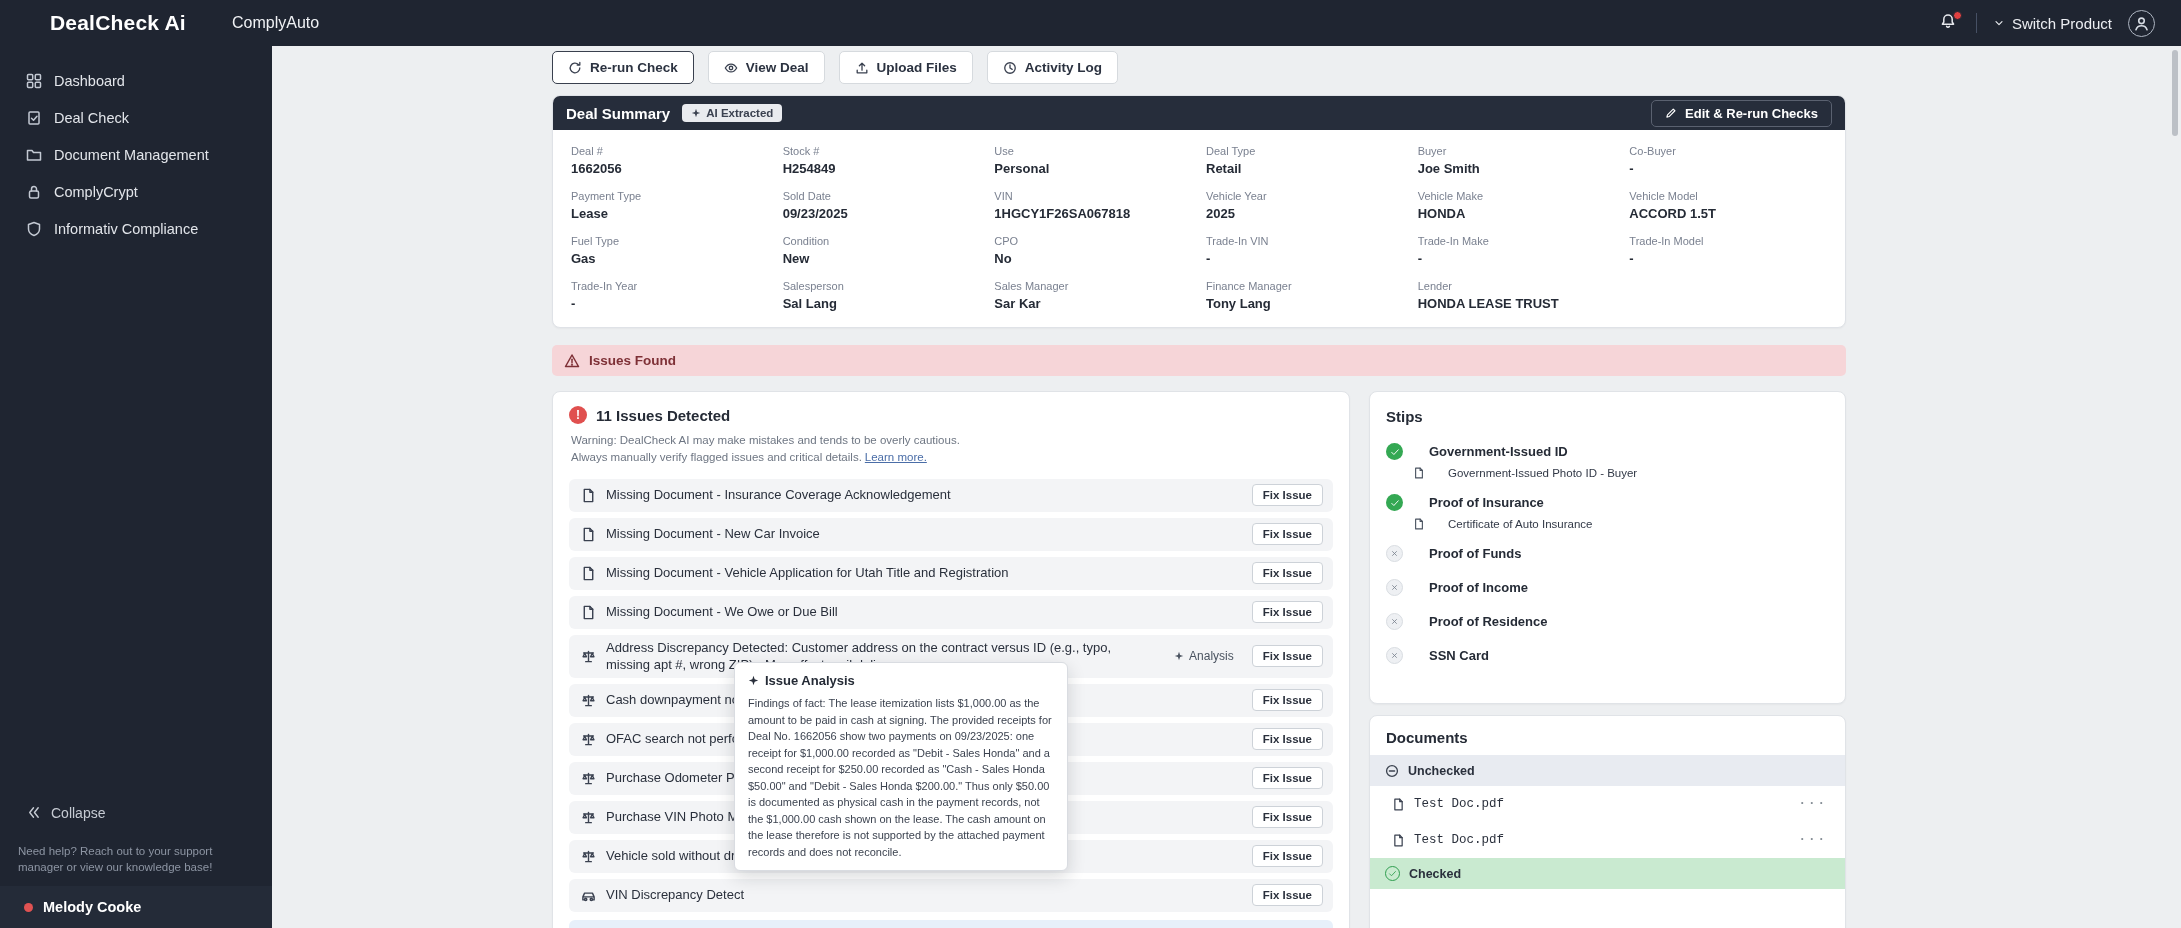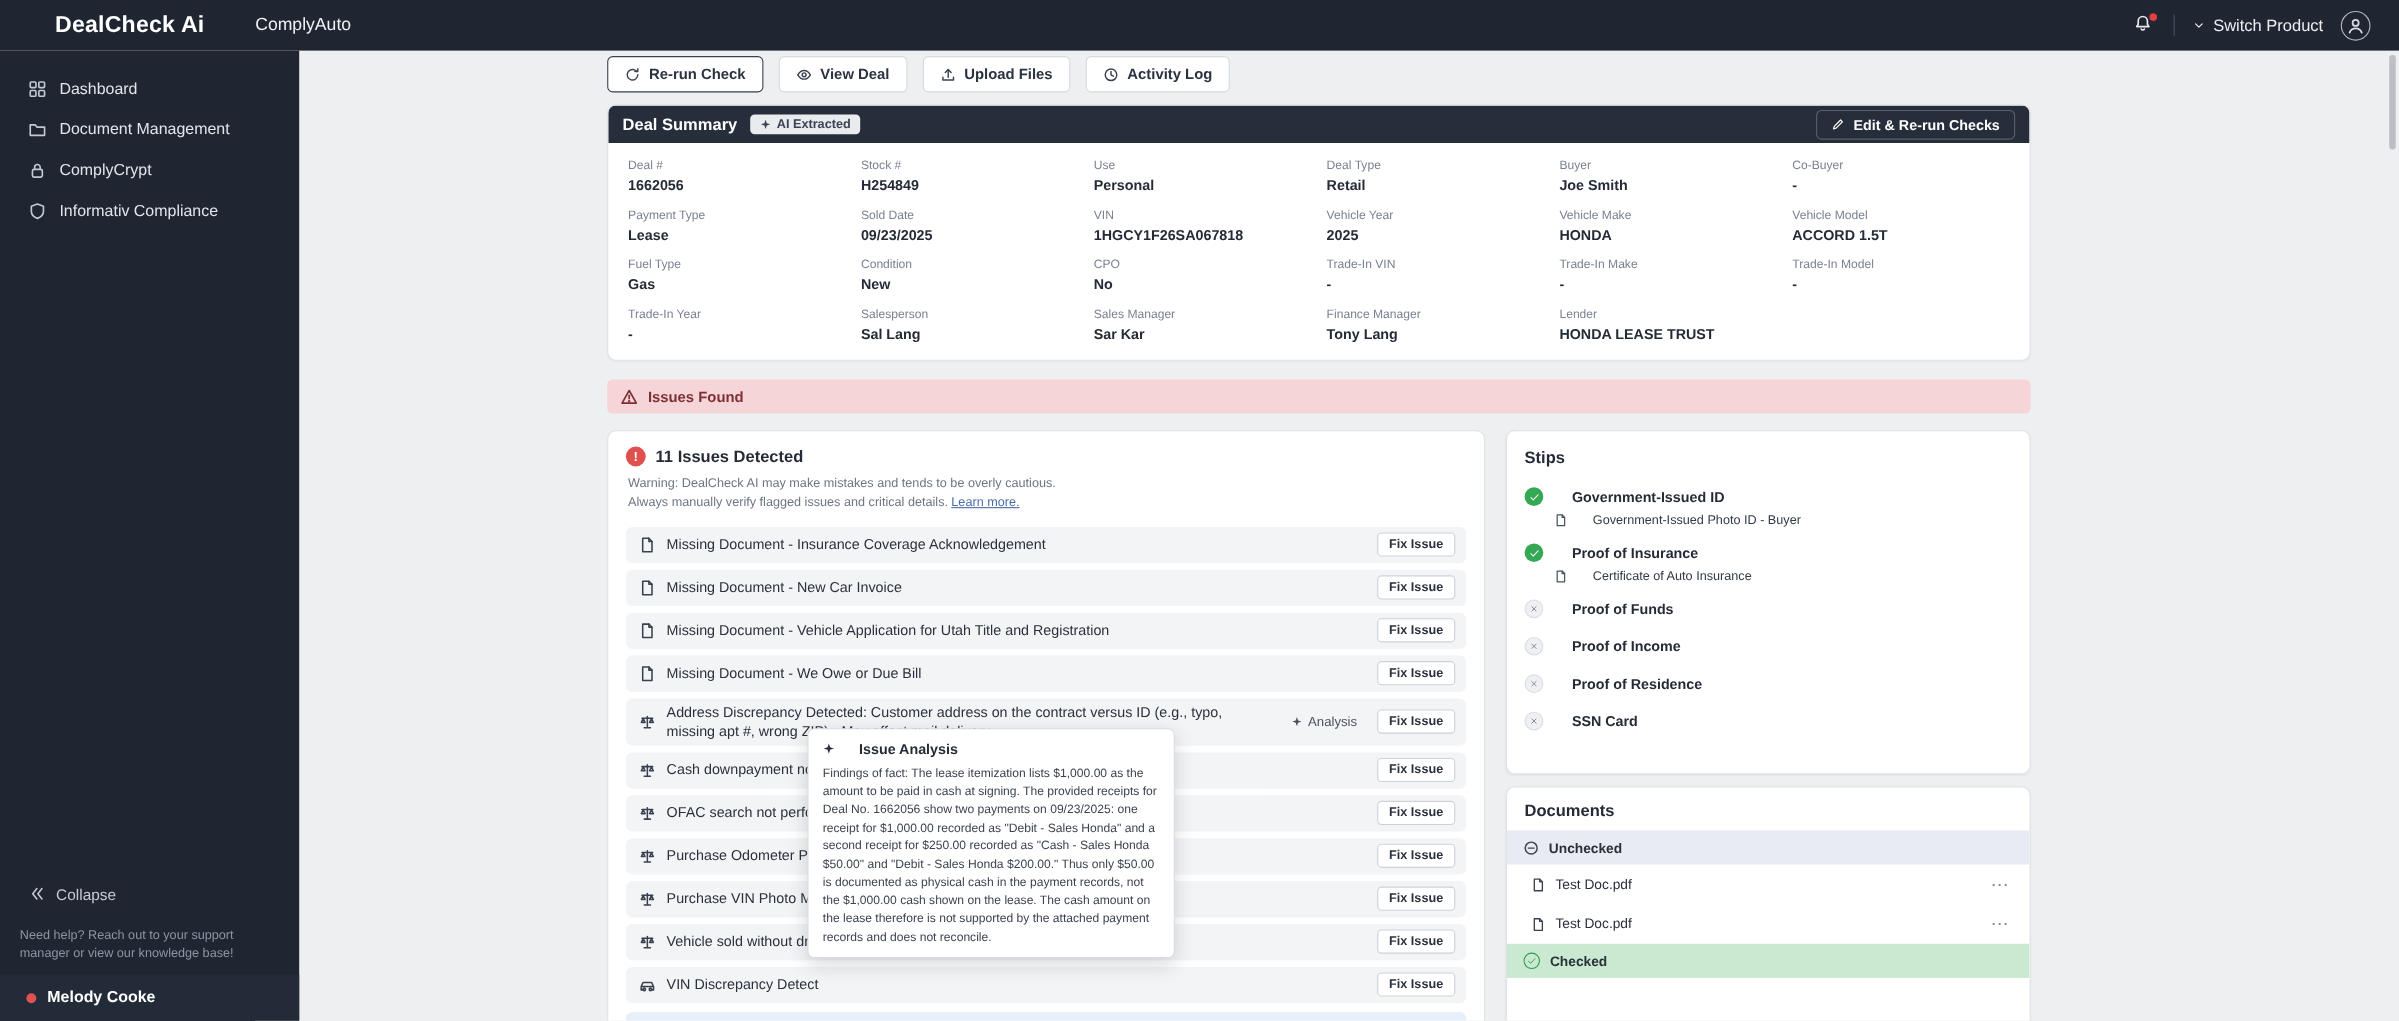--- a/index.html
+++ b/index.html
@@ -70,21 +70,21 @@
   .issue-row .gen-ic { width:15px; height:15px; color:#3a4150; }
   .issue-text { line-height:1.35; }
   .issue-text.wrapcap { max-width:556px; }
   .analysis { display:inline-flex; align-items:center; gap:5px; font-size:12px; color:#4a5360; white-space:nowrap; cursor:pointer; margin:0 8px; }
   .analysis .gen-ic { width:10px; height:10px; color:#4a5360; }
   .fix-btn { flex-shrink:0; background:#fff; border:1px solid #cdd2d8; border-radius:4px; font-size:11.5px; font-weight:600; color:#2a303c; padding:4px 10px; cursor:pointer; font-family:inherit; }
   .mitigated { margin-top:auto; background:#e7f0fa; border-radius:6px; height:38px; display:flex; align-items:center; gap:11px; padding:0 14px; font-size:13.5px; font-weight:700; color:#2b3240; }
 
   
   .tooltip { position:absolute; left:502px; top:616px; width:334px; min-height:186px; background:#fff; border:1px solid #d9dce1; border-radius:6px; box-shadow:0 6px 18px rgba(20,24,32,.16); padding:10px 13px; z-index:30; }
-  .tt-head { display:flex; align-items:center; gap:22px; font-size:13px; font-weight:700; color:#252b36; }
+  .tt-head { display:flex; align-items:center; gap:6px; font-size:13px; font-weight:700; color:#252b36; }
   .tt-head .xs-ic { width:11px; height:11px; color:#2a303c; }
   .tt-body { margin-top:7px; font-size:11px; line-height:1.5; color:#3c4350; }
 
   
   .right-col { width:477px; display:flex; flex-direction:column; gap:11px; }
   .card-title { font-size:15px; font-weight:700; color:#252b36; }
   .stips-card { background:#fff; border:1px solid #e0e3e7; border-radius:8px; height:313px; padding:16px 16px; box-shadow:0 1px 2px rgba(20,24,32,.04); }
   .stips-card .card-title { margin-bottom:18px; }
   .stip-main { display:flex; align-items:center; gap:26px; font-size:13px; font-weight:700; color:#252b36; }
   .stip-done { width:17px; height:17px; border-radius:50%; background:#34a853; color:#fff; display:inline-flex; align-items:center; justify-content:center; flex-shrink:0; }
@@ -96,21 +96,21 @@
   .stip-gap { height:17px; }
 
   .docs-card { background:#fff; border:1px solid #e0e3e7; border-radius:8px; height:258px; padding-top:13px; overflow:hidden; box-shadow:0 1px 2px rgba(20,24,32,.04); }
   .docs-title { padding:0 16px; margin-bottom:9px; }
   .group-bar { height:31px; display:flex; align-items:center; gap:9px; padding:0 15px; font-size:12.5px; font-weight:700; color:#2a303c; cursor:pointer; }
   .group-bar.unchecked { background:#e8ebf1; }
   .group-bar.unchecked .sm-ic { width:14px; height:14px; color:#3c4350; }
   .group-bar.checked { background:#c9ead0; }
   .check-ring { width:15px; height:15px; border:1.5px solid #2f9e4f; border-radius:50%; color:#2f9e4f; display:inline-flex; align-items:center; justify-content:center; }
   .check-ring [data-icon] { width:9px; height:9px; }
-  .file-row { height:36px; display:flex; align-items:center; gap:9px; padding:0 18px 0 22px; font-size:12.5px; color:#2a303c; }
+  .file-row { height:36px; display:flex; align-items:center; gap:9px; padding:0 18px 0 22px; font-size:12.5px; color:#2a303c;font-family:Liberation Mono, monospace; }
   .file-row .gen-ic { width:13px; height:13px; color:#3a4150; }
   .dots { margin-left:auto; color:#868e96; font-weight:700; letter-spacing:2px; cursor:pointer; transform:translateY(-3px); }
 
   .scroll-thumb { position:absolute; right:3px; top:50px; width:6px; height:86px; background:#bcc0c6; border-radius:3px; z-index:40; }
 </style>
 </head>
 <body>
 
 <div class="topbar">
   <div class="logo">DealCheck Ai</div>
@@ -150,20 +150,29 @@
       <div class="nav-item">
         <span class="gen-ic">
           <svg viewBox="0 0 16 16" fill="none" stroke="currentColor" stroke-width="1.5" stroke-linecap="round" stroke-linejoin="round">
             <rect x="1.5" y="1.5" width="5.2" height="5.2" rx="1"></rect>
             <rect x="9.3" y="1.5" width="5.2" height="5.2" rx="1"></rect>
             <rect x="1.5" y="9.3" width="5.2" height="5.2" rx="1"></rect>
             <rect x="9.3" y="9.3" width="5.2" height="5.2" rx="1"></rect>
           </svg>
         </span>
         <span>Dashboard</span>
+      </div>
+      <div class="nav-item">
+        <span class="gen-ic">
+          <svg viewBox="0 0 16 16" fill="none" stroke="currentColor" stroke-width="1.5" stroke-linecap="round" stroke-linejoin="round">
+            <rect x="3" y="2" width="10" height="12" rx="1"></rect>
+            <path d="M5.5 8.2l2 2 3.5-4"></path>
+          </svg>
+        </span>
+        <span>Deal Check</span>
       </div>
       <div class="nav-item">
         <span class="gen-ic">
           <svg viewBox="0 0 16 16" fill="none" stroke="currentColor" stroke-width="1.5" stroke-linecap="round" stroke-linejoin="round">
             <path d="M1.5 3.5h4.5l1.5 2h7v7.5h-13z"></path>
           </svg>
         </span>
         <span>Document Management</span>
       </div>
       <div class="nav-item">

